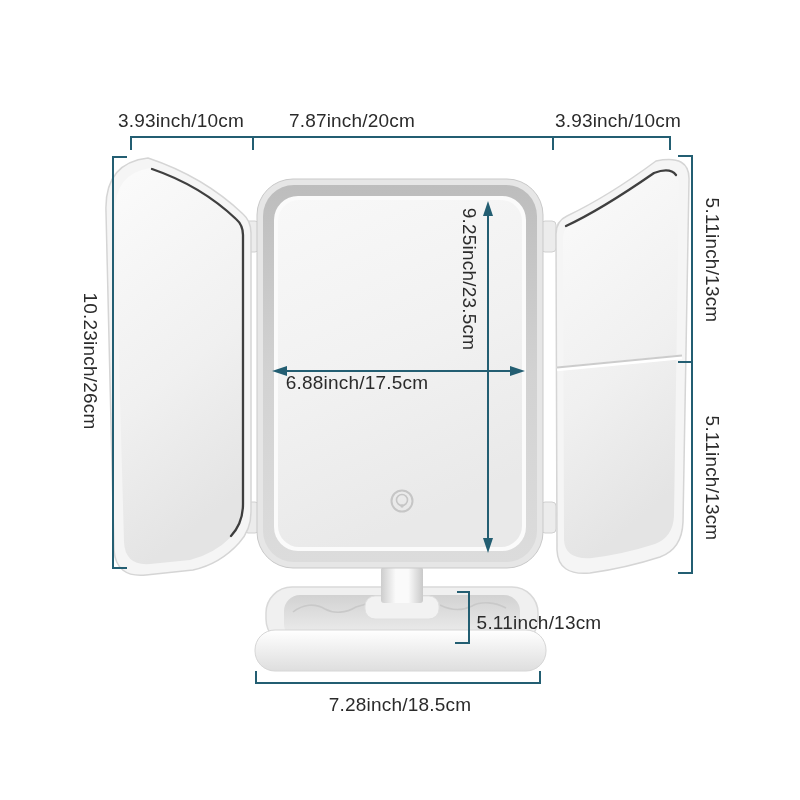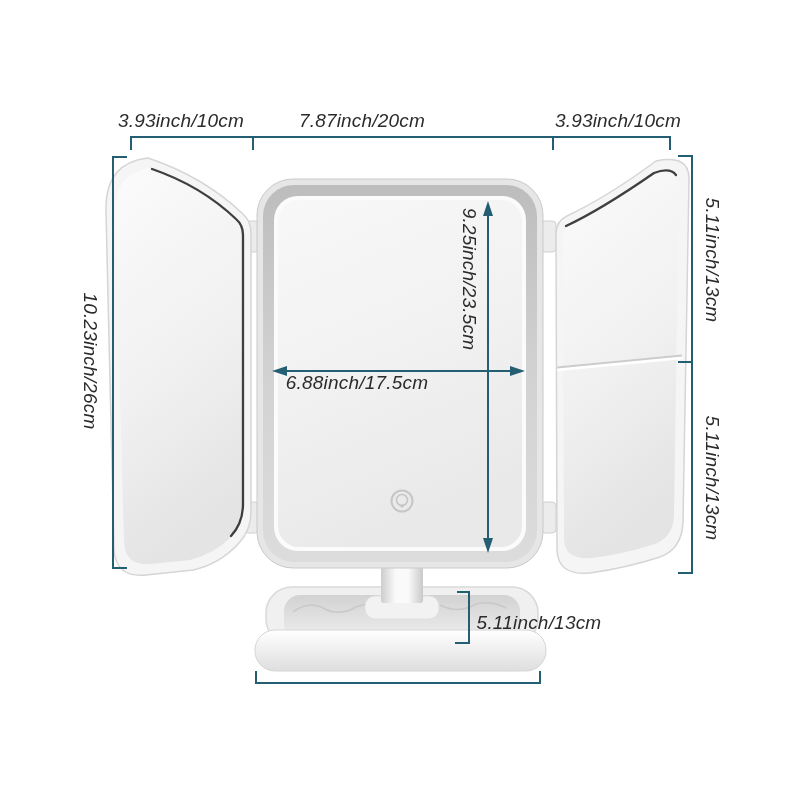--- a/index.html
+++ b/index.html
@@ -1,19 +1,18 @@
 <!DOCTYPE html>
 <html><head>
 <meta charset="utf-8">
 <style>
   html,body{margin:0;padding:0;background:#ffffff;}
   .stage{
     position:relative;width:795px;height:800px;background:#ffffff;overflow:hidden;
     font-family:"Liberation Sans", sans-serif;
-    font-style:italic;
   }
   .stage svg{position:absolute;left:0;top:0;}
   .lbl{
     position:absolute;font-size:19px;line-height:1;color:#2b2b2b;white-space:nowrap;
     transform:translate(-50%,-50%);letter-spacing:.2px;
   }
   .lbl.rot{transform:translate(-50%,-50%) rotate(90deg);}
 </style>
 </head>
 <body>
@@ -107,26 +106,27 @@
     </g>
     <g fill="#235e72" stroke="none">
       <path d="M 488 201 L 483 216 L 493 216 Z"></path>
       <path d="M 488 553 L 483 538 L 493 538 Z"></path>
       <path d="M 272 371 L 287 366 L 287 376 Z"></path>
       <path d="M 525 371 L 510 366 L 510 376 Z"></path>
     </g>
   </svg>
 
   <div class="lbl" style="left:181px;top:120px;">3.93inch/10cm</div>
-  <div class="lbl" style="left:362px;top:120px;">7.87inch/20cm</div>
+  <div class="lbl" style="left:352px;top:120px;">7.87inch/20cm</div>
   <div class="lbl" style="left:618px;top:120px;">3.93inch/10cm</div>
 
   <div class="lbl rot" style="left:90px;top:361px;">10.23inch/26cm</div>
 
   <div class="lbl rot" style="left:712px;top:260px;">5.11inch/13cm</div>
   <div class="lbl rot" style="left:712px;top:478px;">5.11inch/13cm</div>
 
   <div class="lbl rot" style="left:469px;top:279px;">9.25inch/23.5cm</div>
   <div class="lbl" style="left:357px;top:353px;margin-top:29px;">6.88inch/17.5cm</div>
 
   <div class="lbl" style="left:539px;top:622px;">5.11inch/13cm</div>
+  <div class="lbl" style="left:400px;top:704px;">7.28inch/18.5cm</div>
 
 </div>
 
 </body></html>

